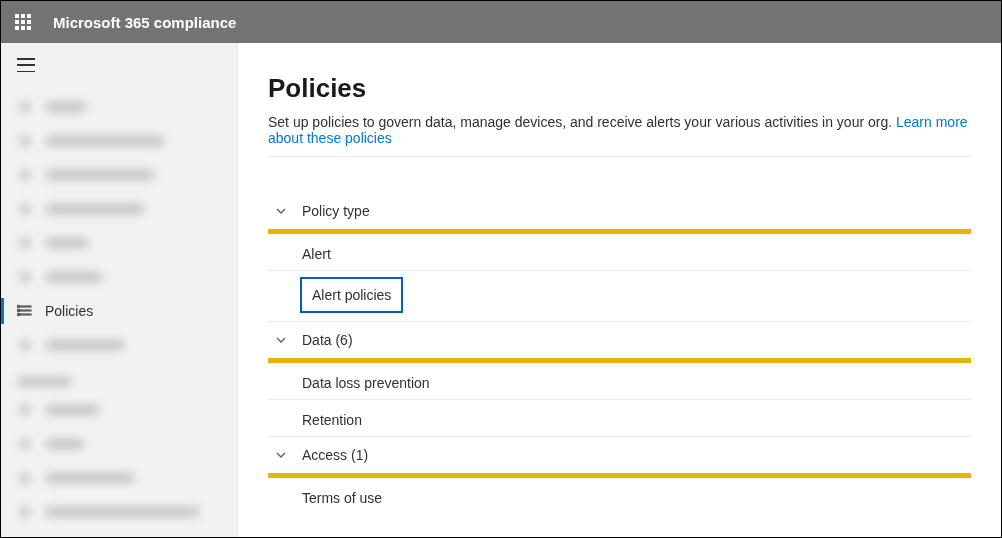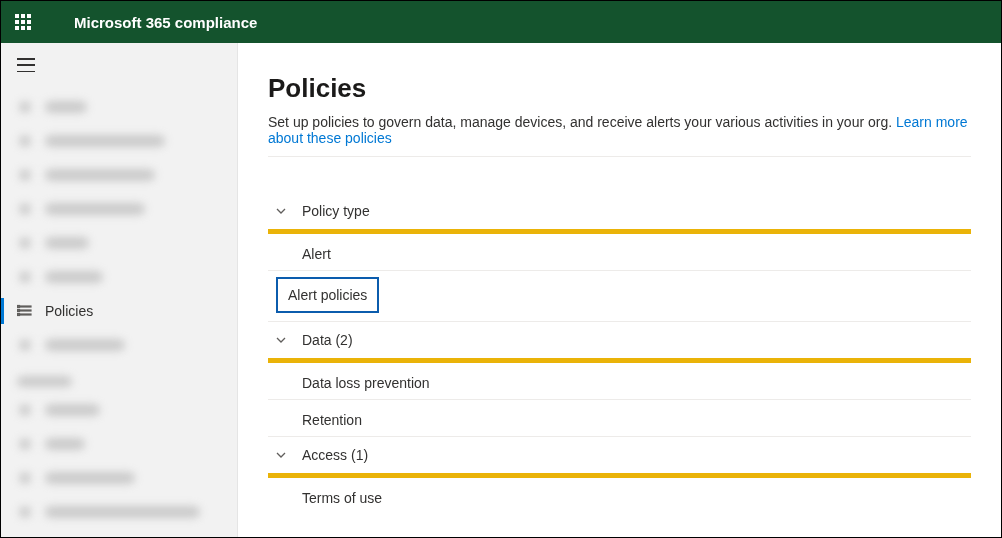--- a/index.html
+++ b/index.html
@@ -5,27 +5,26 @@
     * { margin: 0; padding: 0; box-sizing: border-box; }
     body {
       font-family: 'Segoe UI', -apple-system, BlinkMacSystemFont, sans-serif;
       background: #fff;
       overflow: hidden;
       width: 1002px;
       height: 538px;
       border: 1px solid #000;
     }
     .header {
-      background: #14532d;
+      background: #737373;
       height: 42px;
       display: flex;
       align-items: center;
       padding: 0 10px;
       color: #fff;
-      gap: 21px;
     }
     .waffle {
       width: 16px;
       height: 16px;
       display: grid;
       grid-template-columns: repeat(3, 1fr);
       grid-template-rows: repeat(3, 1fr);
       gap: 2px;
       margin-right: 22px;
       margin-left: 4px;
@@ -155,21 +154,21 @@
       padding: 12px 0 8px 34px;
       font-size: 14px;
       color: #323130;
       border-bottom: 1px solid #edebe9;
       cursor: pointer;
     }
     .policy-item.highlighted {
       display: inline-block;
       border: 2px solid #0b5cad;
       padding: 8px 10px;
-      margin: 6px 0 6px 8px;
+      margin: 6px 0 6px 32px;
       border-bottom: 2px solid #0b5cad;
     }
     .policy-row-hl {
       border-bottom: 1px solid #edebe9;
       padding-bottom: 2px;
     }
   </style>
 </head>
 <body>
 
@@ -303,21 +302,21 @@
       <div class="policy-row-hl">
         <div class="policy-item highlighted">Alert policies</div>
       </div>
 
       <div class="group-header">
         <span class="chev">
           <svg viewBox="0 0 12 12">
               <path d="M2 4 L6 8 L10 4" fill="none" stroke="#605e5c" stroke-width="1.3"></path>
             </svg>
         </span>
-        <span>Data (2)</span>
+        <span>Data (6)</span>
       </div>
       <div class="policy-item">Data loss prevention</div>
       <div class="policy-item">Retention</div>
 
       <div class="group-header">
         <span class="chev">
           <svg viewBox="0 0 12 12">
               <path d="M2 4 L6 8 L10 4" fill="none" stroke="#605e5c" stroke-width="1.3"></path>
             </svg>
         </span>

